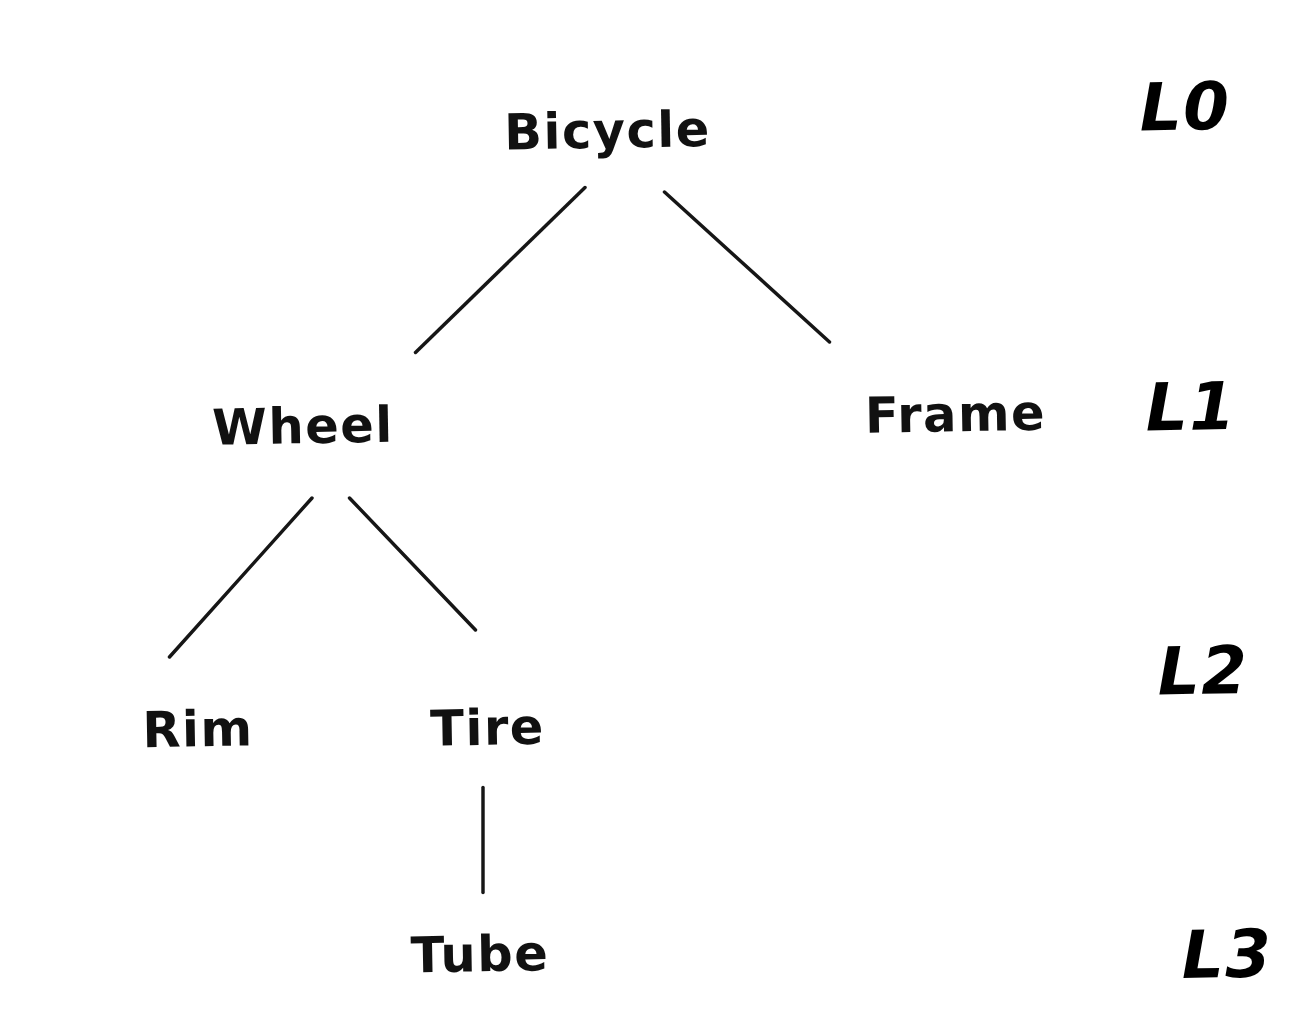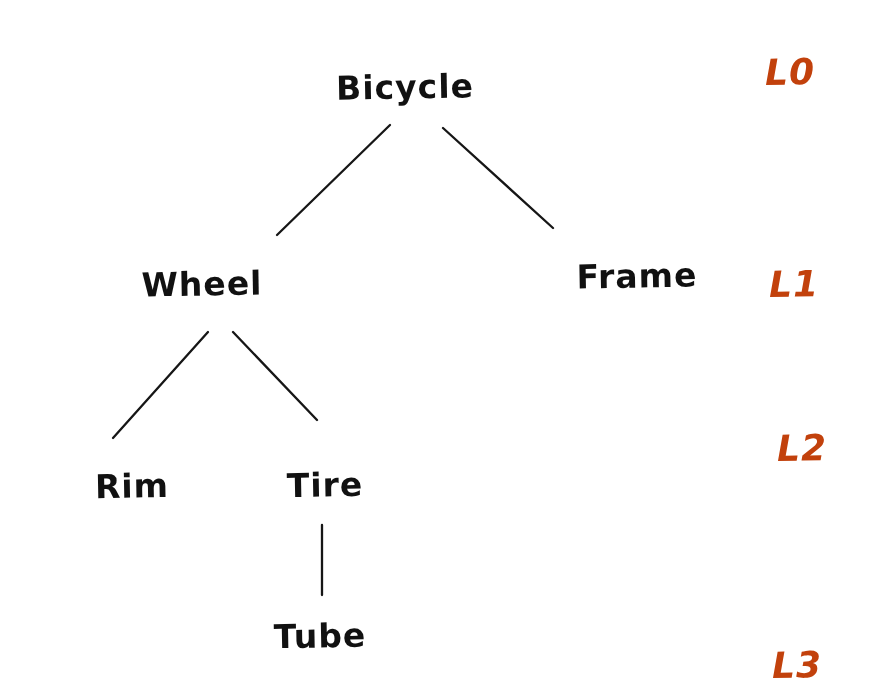--- a/index.html
+++ b/index.html
@@ -33,38 +33,38 @@
     transform: translate(-50%, -50%) rotate(-1deg);
     color: #111111;
     font-size: 33px;
     font-weight: 600;
     letter-spacing: 1px;
     white-space: nowrap;
   }
   .level-label {
     position: absolute;
     transform: translate(-50%, -50%) rotate(-1deg);
-    color: #c2410c;
-    font-size: 36px;
+    color: #000000;
+    font-size: 44px;
     font-style: italic;
     font-weight: 600;
     letter-spacing: 1px;
     white-space: nowrap;
   }
   
   #node-bicycle { left: 405px; top: 87px; }
   #node-wheel   { left: 202px; top: 284px; }
   #node-frame   { left: 637px; top: 276px; }
   #node-rim     { left: 132px; top: 486px; }
   #node-tire    { left: 325px; top: 485px; }
   #node-tube    { left: 320px; top: 636px; }
   #level-l0     { left: 790px; top: 72px; }
-  #level-l1     { left: 794px; top: 284px; }
+  #level-l1     { left: 794px; top: 272px; }
   #level-l2     { left: 802px; top: 448px; }
-  #level-l3     { left: 797px; top: 637px; margin-top: 28px; }
+  #level-l3     { left: 818px; top: 637px; }
 </style>
 </head>
 <body>
 
 <div class="canvas">
 
   <svg class="edges-svg" viewBox="0 0 870 690" xmlns="http://www.w3.org/2000/svg">
     <line x1="390" y1="125" x2="277" y2="235"></line>
     <line x1="443" y1="128" x2="553" y2="228"></line>
     <line x1="208" y1="332" x2="113" y2="438"></line>

